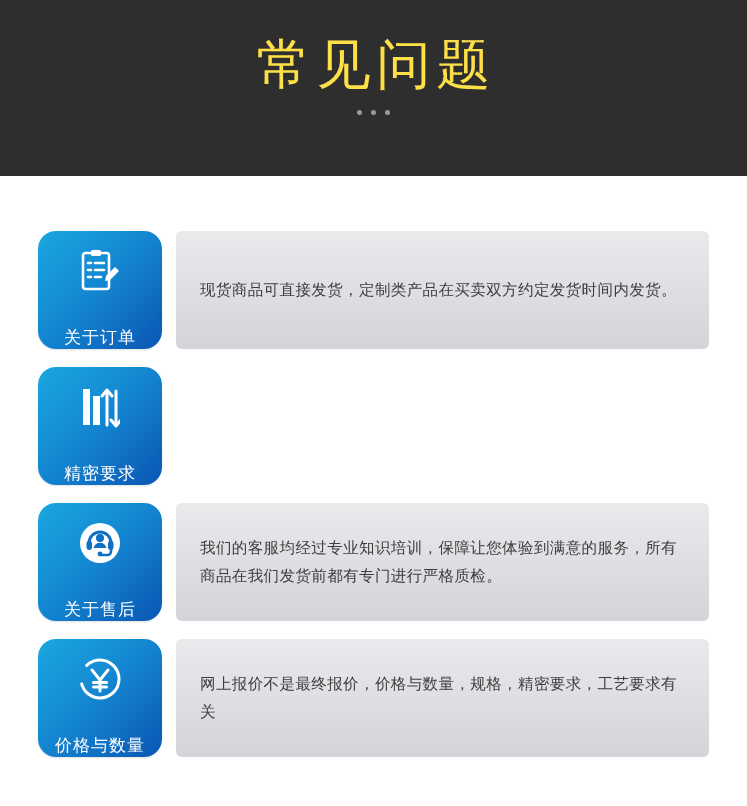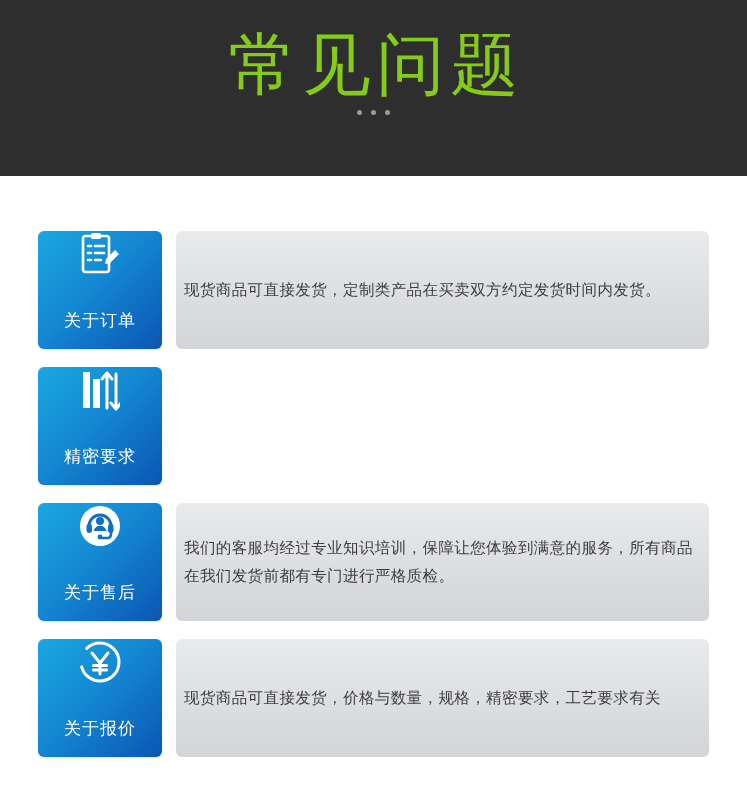--- a/index.html
+++ b/index.html
@@ -26,22 +26,22 @@
     width: 747px;
     height: 176px;
     background: #2e2e2e;
     display: flex;
     flex-direction: column;
     align-items: center;
     justify-content: flex-start;
   }
   .header-title {
     margin-top: 32px;
-    color: #84cc16;
-    font-size: 68px;
+    color: #fde047;
+    font-size: 54px;
     line-height: 64px;
     letter-spacing: 6px;
     font-weight: normal;
     font-family: "Liberation Sans", sans-serif;
     text-indent: 6px;
   }
   .header-dots {
     margin-top: 14px;
     display: flex;
     gap: 9px;
@@ -65,26 +65,26 @@
   .faq-row {
     display: flex;
     align-items: stretch;
     gap: 14px;
     height: 118px;
   }
   .faq-icon-card {
     position: relative;
     width: 124px;
     min-width: 124px;
-    border-radius: 6px;
+    border-radius: 18px;
     background: linear-gradient(135deg, #1aa7e0 0%, #1488d2 45%, #0b56b3 100%);
     display: flex;
     flex-direction: column;
     align-items: center;
-    justify-content: flex-start;
+    justify-content: flex-end;
     color: #ffffff;
     box-shadow: 0 1px 2px rgba(0,0,0,0.12);
     gap: 28px;
   }
   .faq-icon-card .glyph {
     height: 46px;
     display: flex;
     align-items: center;
     justify-content: center;
     margin-bottom: 4px;
@@ -94,21 +94,21 @@
     letter-spacing: 1px;
     color: #ffffff;
     font-weight: normal;
   }
   .faq-answer {
     flex: 1;
     border-radius: 6px;
     background: linear-gradient(180deg, #e9eaec 0%, #dcdee1 55%, #d2d4d8 100%);
     display: flex;
     align-items: center;
-    padding: 0 8px;
+    padding: 0 24px;
     box-sizing: border-box;
   }
   .faq-answer p {
     margin: 0;
     color: #3d3d3d;
     font-size: 15.5px;
     line-height: 28px;
     letter-spacing: 0.4px;
   }
 </style>
@@ -186,21 +186,21 @@
     <div class="faq-row">
       <div class="faq-icon-card">
         <span class="glyph">
           <svg width="44" height="44" viewBox="0 0 44 44" fill="none" xmlns="http://www.w3.org/2000/svg">
             <path d="M22 3a19 19 0 1 1 0 38 19 19 0 0 1 0-38z" stroke="#ffffff" stroke-width="3" fill="none" stroke-dasharray="84 20" stroke-linecap="round"></path>
             <path d="M14 13l8 10 8-10" stroke="#ffffff" stroke-width="3" fill="none" stroke-linecap="round" stroke-linejoin="round"></path>
             <path d="M22 23v11" stroke="#ffffff" stroke-width="3" stroke-linecap="round"></path>
             <path d="M15.5 25.5h13M15.5 30h13" stroke="#ffffff" stroke-width="3" stroke-linecap="round"></path>
           </svg>
         </span>
-        <span class="cat-label">关于报价</span>
+        <span class="cat-label">价格与数量</span>
       </div>
       <div class="faq-answer">
-        <p>现货商品可直接发货，价格与数量，规格，精密要求，工艺要求有关</p>
+        <p>网上报价不是最终报价，价格与数量，规格，精密要求，工艺要求有关</p>
       </div>
     </div>
 
   </div>
 </div>
 
 </body></html>

